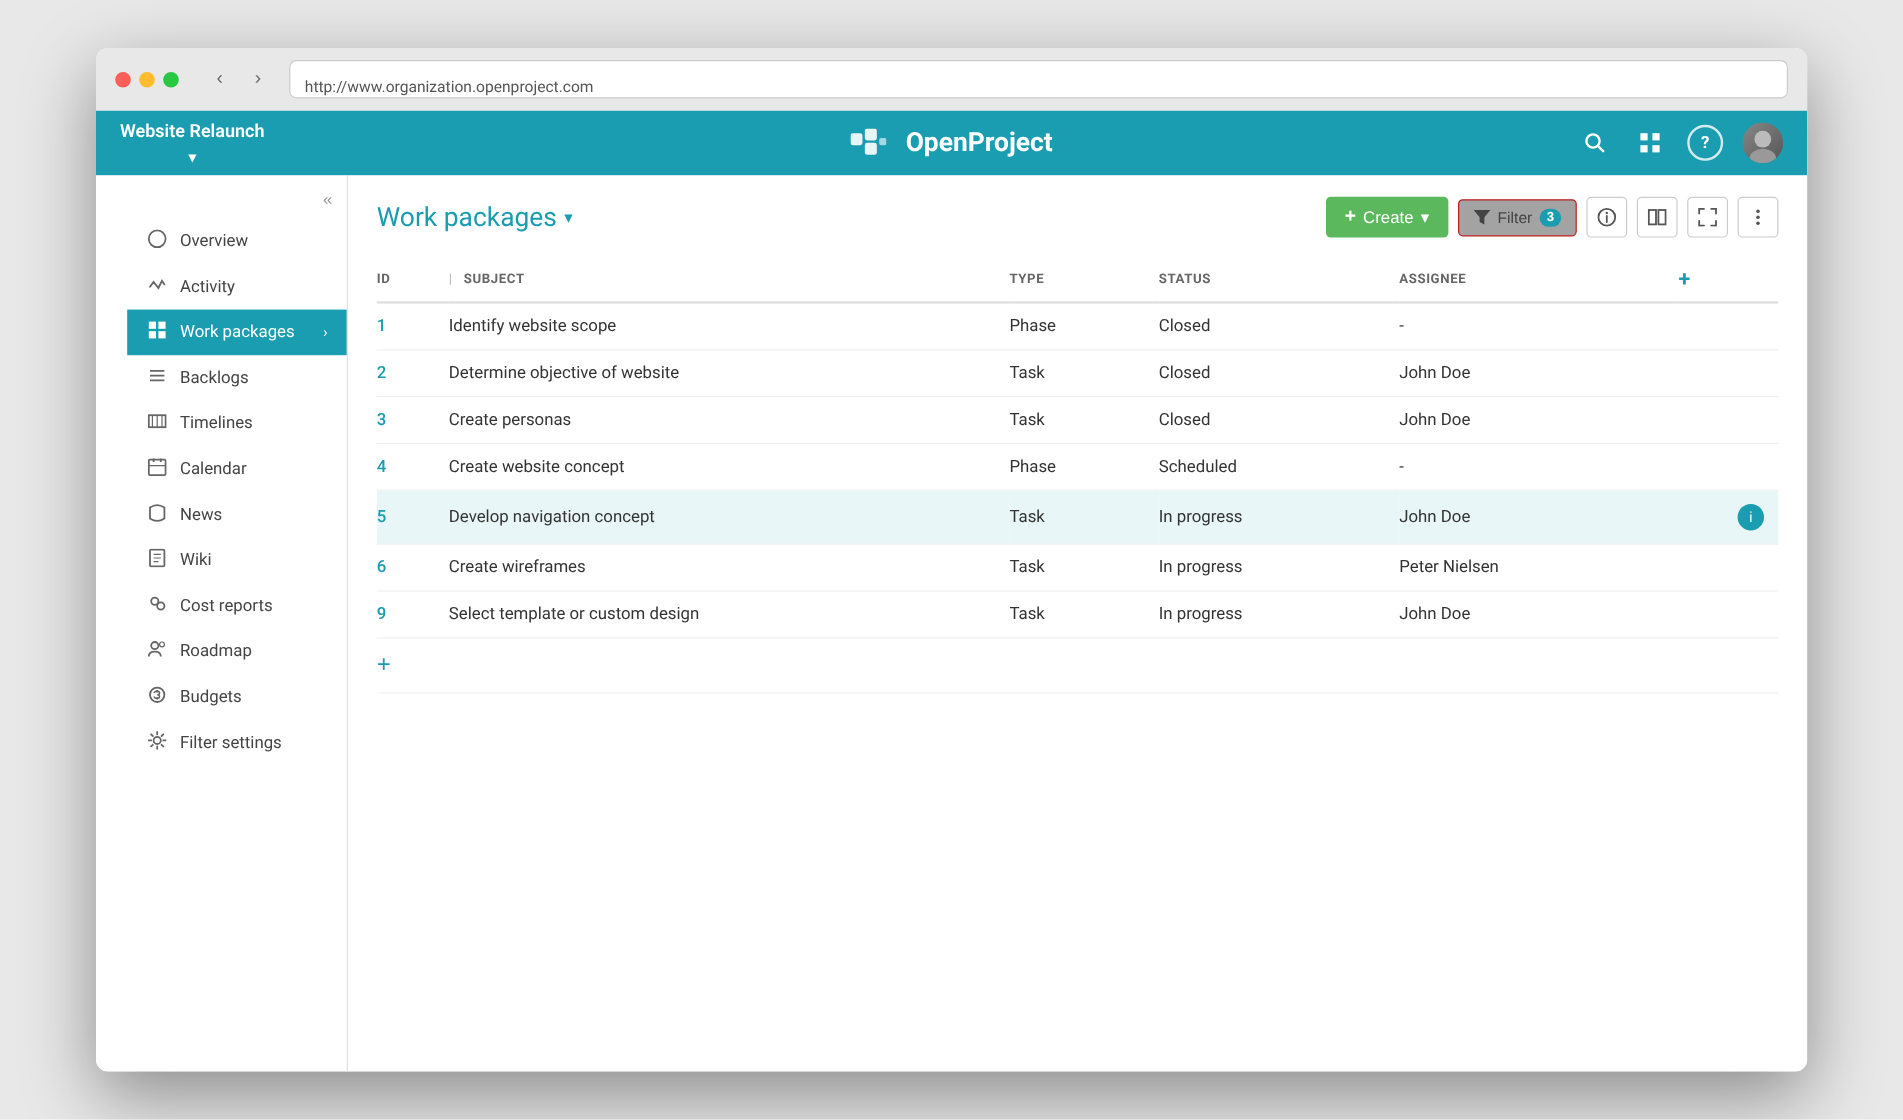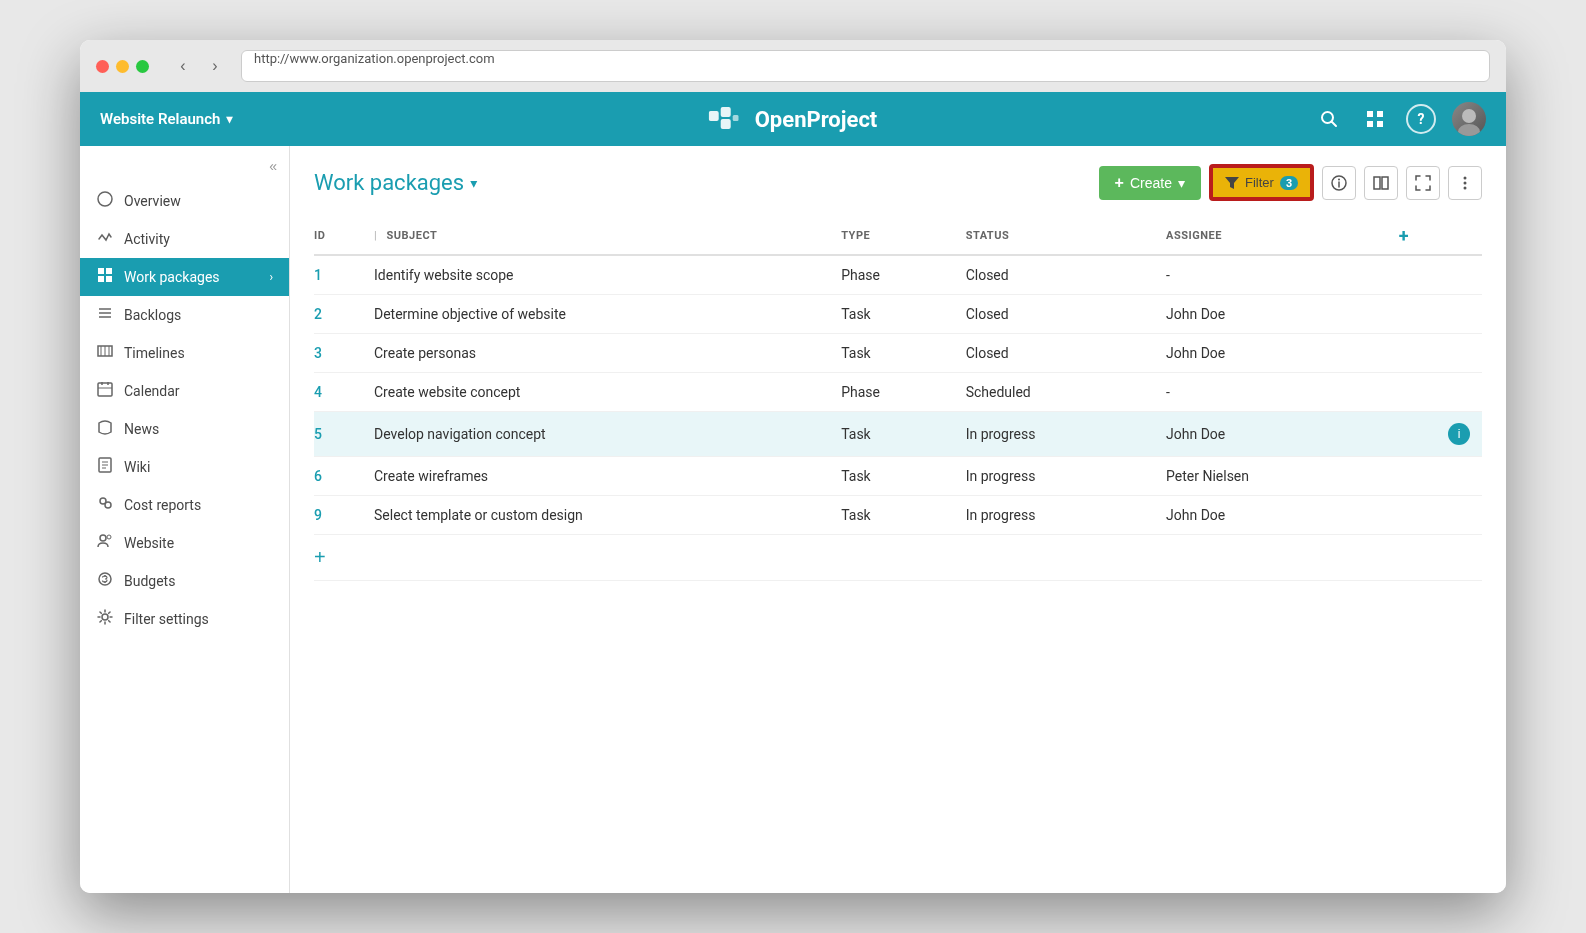--- a/index.html
+++ b/index.html
@@ -33,21 +33,21 @@
     .tl-green { background: #28c840; }
     .nav-buttons { display: flex; gap: 4px; margin-left: 8px; }
     .nav-btn { width: 28px; height: 28px; border: none; background: transparent; cursor: pointer; color: #666; font-size: 16px; display: flex; align-items: center; justify-content: center; }
     .address-bar {
       flex: 1;
       height: 32px;
       background: #fff;
       border: 1px solid #ccc;
       border-radius: 6px;
       display: flex;
-      align-items: flex-start;
+      align-items: flex-end;
       padding: 0 12px;
       font-size: 13px;
       color: #555;
     }
 
     
     .app { flex: 1; display: flex; flex-direction: column; overflow: hidden; }
 
     
     .topnav {
@@ -59,20 +59,21 @@
       flex-shrink: 0;
     }
     .project-name {
       color: #fff;
       font-size: 15px;
       font-weight: 600;
       display: flex;
       align-items: center;
       gap: 6px;
       cursor: pointer;
+      flex-direction: column;
     }
     .project-name .arrow { font-size: 12px; }
     .logo {
       position: absolute;
       left: 50%;
       transform: translateX(-50%);
       color: #fff;
       font-size: 22px;
       font-weight: 700;
       display: flex;
@@ -141,20 +142,21 @@
     }
     .sidebar-item {
       display: flex;
       align-items: center;
       gap: 10px;
       padding: 9px 16px;
       cursor: pointer;
       color: #444;
       font-size: 14px;
       text-decoration: none;
+      margin-left: 26px;
     }
     .sidebar-item.active {
       background: #1a9db0;
       color: #fff;
     }
     .sidebar-item .icon { font-size: 15px; width: 18px; text-align: center; flex-shrink: 0; }
     .sidebar-item .label { flex: 1; }
     .sidebar-item .chevron { font-size: 12px; }
 
     
@@ -188,29 +190,28 @@
       padding: 8px 16px;
       font-size: 14px;
       cursor: pointer;
       display: flex;
       align-items: center;
       gap: 6px;
       font-weight: 500;
     }
 
     .btn-filter {
-      background: #eab308;
+      background: #a3a3a3;
       color: #444;
-      border: 4px solid #b91c1c;
+      border: 1px solid #b91c1c;
       border-radius: 4px;
       padding: 7px 12px;
       font-size: 13px;
       cursor: pointer;
       display: flex;
-      align-items: center;
       gap: 6px;
     }
     .filter-count {
       background: #1a9db0;
       color: #fff;
       border-radius: 10px;
       padding: 1px 6px;
       font-size: 11px;
       font-weight: 600;
     }
@@ -449,21 +450,21 @@
         </div>
 
         <div class="sidebar-item">
           <span class="icon">
             <svg width="16" height="16" viewBox="0 0 16 16">
                 <circle cx="6" cy="5" r="3" stroke="#666" stroke-width="1.5" fill="none"></circle>
                 <path d="M1 14 Q1 10 6 10 Q11 10 11 14" stroke="#666" stroke-width="1.5" fill="none"></path>
                 <circle cx="12" cy="4" r="2" stroke="#666" stroke-width="1" fill="none"></circle>
               </svg>
           </span>
-          <span class="label">Website</span>
+          <span class="label">Roadmap</span>
         </div>
 
 
 
         <div class="sidebar-item">
           <span class="icon">
             <svg width="16" height="16" viewBox="0 0 16 16">
                 <circle cx="8" cy="8" r="6" stroke="#666" stroke-width="1.5" fill="none"></circle>
                 <line x1="8" y1="4" x2="8" y2="6" stroke="#666" stroke-width="1.5"></line>
                 <line x1="8" y1="10" x2="8" y2="12" stroke="#666" stroke-width="1.5"></line>

